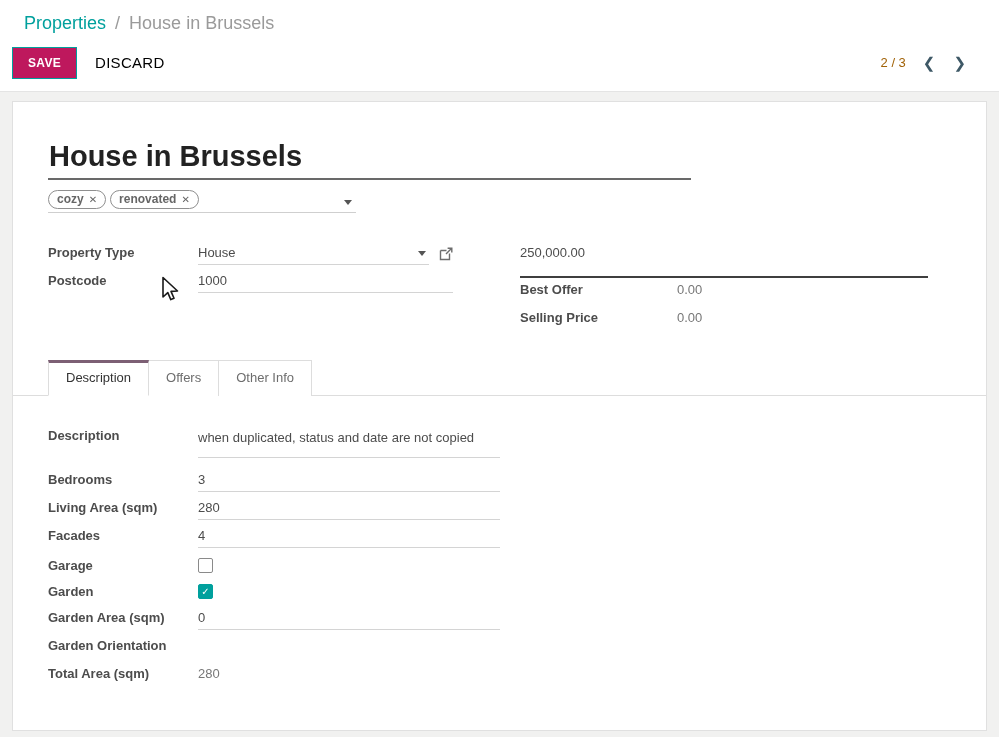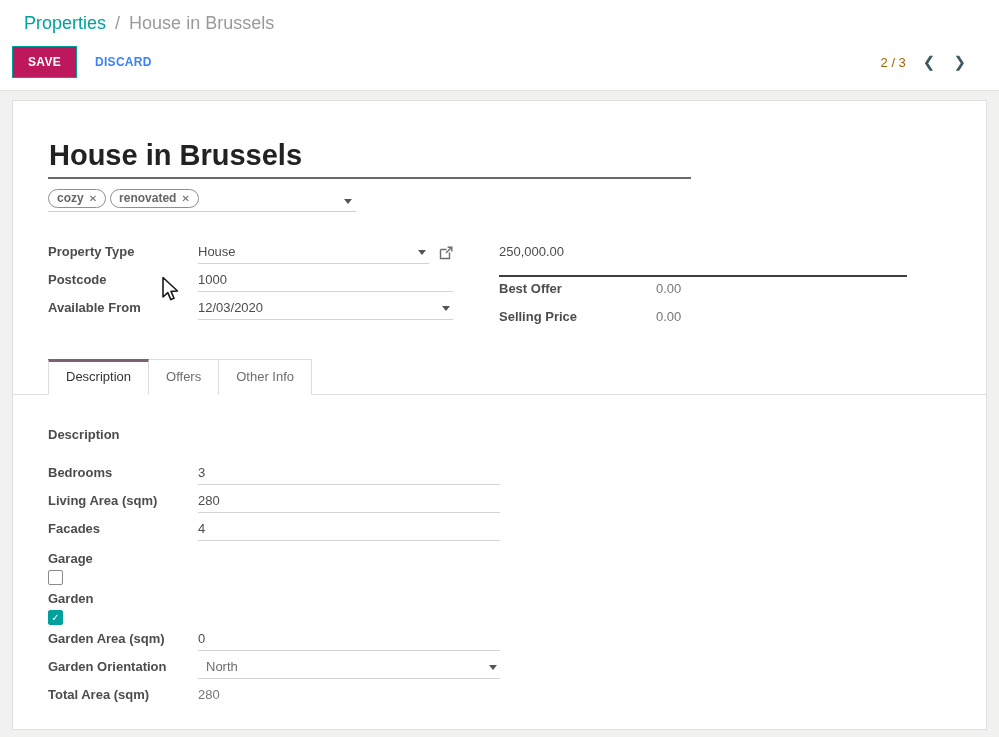--- a/index.html
+++ b/index.html
@@ -19,22 +19,22 @@
   .breadcrumb .bc-sep { color: #9a9a9a; padding: 0 4px; }
   .breadcrumb .bc-current { color: #9a9a9a; }
 
   .cp-row { display: flex; align-items: center; padding: 10px 24px 12px 12px; }
   .btn-save {
     background: #be185d; color: #fff; border: 1px solid #00a09d;
     font-size: 12px; font-weight: bold; letter-spacing: 0.3px;
     padding: 8px 15px; cursor: pointer; font-family: inherit;
   }
   .btn-discard {
-    background: transparent; color: #3b82f6; border: none;
-    font-size: 12px; font-weight: bold; letter-spacing: 0.3px;
+    background: transparent; color: #000000; border: none;
+    font-size: 15px; font-weight: normal; letter-spacing: 0.3px;
     padding: 8px 14px; margin-left: 4px; cursor: pointer; font-family: inherit;
   }
   .cp-spacer { flex: 1; }
   .pager { display: flex; align-items: center; }
   .pager-value { color: #a16207; font-size: 13px; margin-right: 8px; }
   .pager-btn {
     background: none; border: none; color: #3e5866; font-size: 15px;
     font-weight: bold; cursor: pointer; padding: 2px 9px; font-family: inherit;
   }
 
@@ -62,21 +62,21 @@
   }
   .tag-x { font-size: 10px; margin-left: 5px; color: #666; cursor: pointer; }
   .caret {
     width: 0; height: 0; border-left: 4px solid transparent;
     border-right: 4px solid transparent; border-top: 5px solid #555;
     display: inline-block;
   }
   .tags-line .caret { position: absolute; right: 4px; bottom: 7px; }
 
   
-  .field-grid { display: flex; margin-top: 28px; }
+  .field-grid { display: flex; margin-top: 28px; gap: 21px; }
   .col-left  { width: 405px; }
   .col-right { width: 408px; margin-left: 46px; }
 
   .f-row { display: flex; min-height: 28px; align-items: flex-start; }
   .f-label {
     font-size: 13px; font-weight: bold; color: #4c4c4c;
     padding-top: 4px; flex-shrink: 0;
   }
   .col-left  .f-label { width: 150px; }
   .col-right .f-label { width: 157px; }
@@ -109,21 +109,21 @@
     color: #333; border-top: 3px solid #7c5f74; padding-top: 7px;
     border-bottom: 1px solid #fff;
   }
 
   
   .tab-pane { padding-top: 28px; }
   .tab-pane .f-row { width: 452px; }
   .tab-pane .f-label { width: 150px; }
   .desc-row .f-value { line-height: 20px; padding-bottom: 9px; }
   .desc-row { margin-bottom: 10px; }
-  .cb-row { min-height: 24px; margin: 2px 0; flex-direction: column; }
+  .cb-row { min-height: 24px; margin: 2px 0; }
   .checkbox {
     width: 15px; height: 15px; border: 1px solid #8a8a8a; border-radius: 2px;
     background: #fff; margin-top: 4px; cursor: pointer;
     display: flex; align-items: center; justify-content: center;
   }
   .checkbox.checked { background: #00a09d; border-color: #00a09d; }
   .checkbox .check-glyph { color: #fff; font-size: 10px; font-weight: bold; line-height: 1; }
 
   
   .mouse-cursor { position: absolute; left: 161px; top: 276px; z-index: 50; pointer-events: none; }
@@ -181,27 +181,20 @@
                   <path d="M1.5 3.5 h6 M1.5 3.5 v9 h9 v-6" stroke="#6d6d6d" stroke-width="1.4" fill="none"></path>
                   <path d="M7 7 L12.2 1.8 M8.6 1.2 h4.2 v4.2" stroke="#6d6d6d" stroke-width="1.4" fill="none"></path>
                 </svg>
             </span>
           </div>
         </div>
         <div class="f-row">
           <span class="f-label">Postcode</span>
           <div class="f-value">1000</div>
         </div>
-        <div class="f-row">
-          <span class="f-label">Available From</span>
-          <div class="f-value">
-            <span>12/03/2020</span>
-            <span class="caret"></span>
-          </div>
-        </div>
       </div>
 
       <div class="col-right">
         <div class="f-row">
           <div class="f-value focused">250,000.00</div>
         </div>
         <div class="f-row">
           <span class="f-label">Best Offer</span>
           <div class="f-value no-line readonly">0.00</div>
         </div>
@@ -214,20 +207,21 @@
 
     <div class="tab-strip">
       <div class="tab active">Description</div>
       <div class="tab">Offers</div>
       <div class="tab">Other Info</div>
     </div>
 
     <div class="tab-pane">
       <div class="f-row desc-row">
         <span class="f-label">Description</span>
+        <div class="f-value">when duplicated, status and date are not copied</div>
       </div>
       <div class="f-row">
         <span class="f-label">Bedrooms</span>
         <div class="f-value">3</div>
       </div>
       <div class="f-row">
         <span class="f-label">Living Area (sqm)</span>
         <div class="f-value">280</div>
       </div>
       <div class="f-row">
@@ -243,24 +237,20 @@
         <div class="checkbox checked">
           <span class="check-glyph">✓</span>
         </div>
       </div>
       <div class="f-row">
         <span class="f-label">Garden Area (sqm)</span>
         <div class="f-value">0</div>
       </div>
       <div class="f-row">
         <span class="f-label">Garden Orientation</span>
-        <div class="f-value select-style">
-          <span>North</span>
-          <span class="caret"></span>
-        </div>
       </div>
       <div class="f-row">
         <span class="f-label">Total Area (sqm)</span>
         <div class="f-value no-line readonly">280</div>
       </div>
     </div>
 
   </div>
 </div>
 

